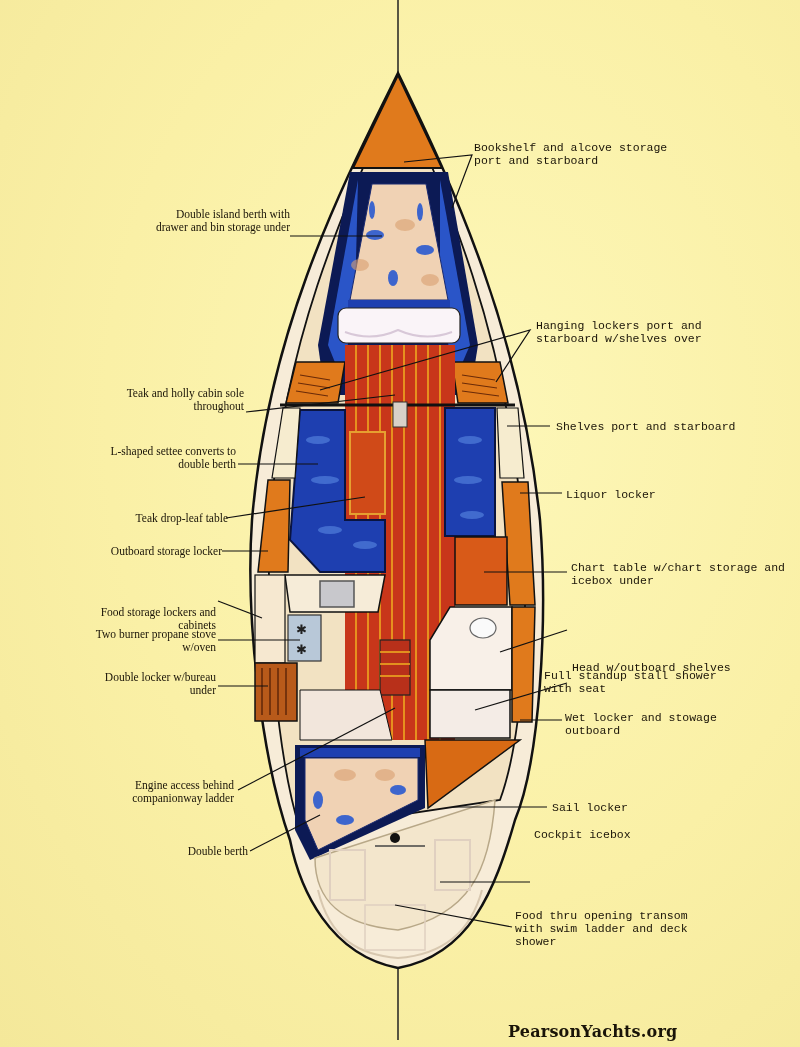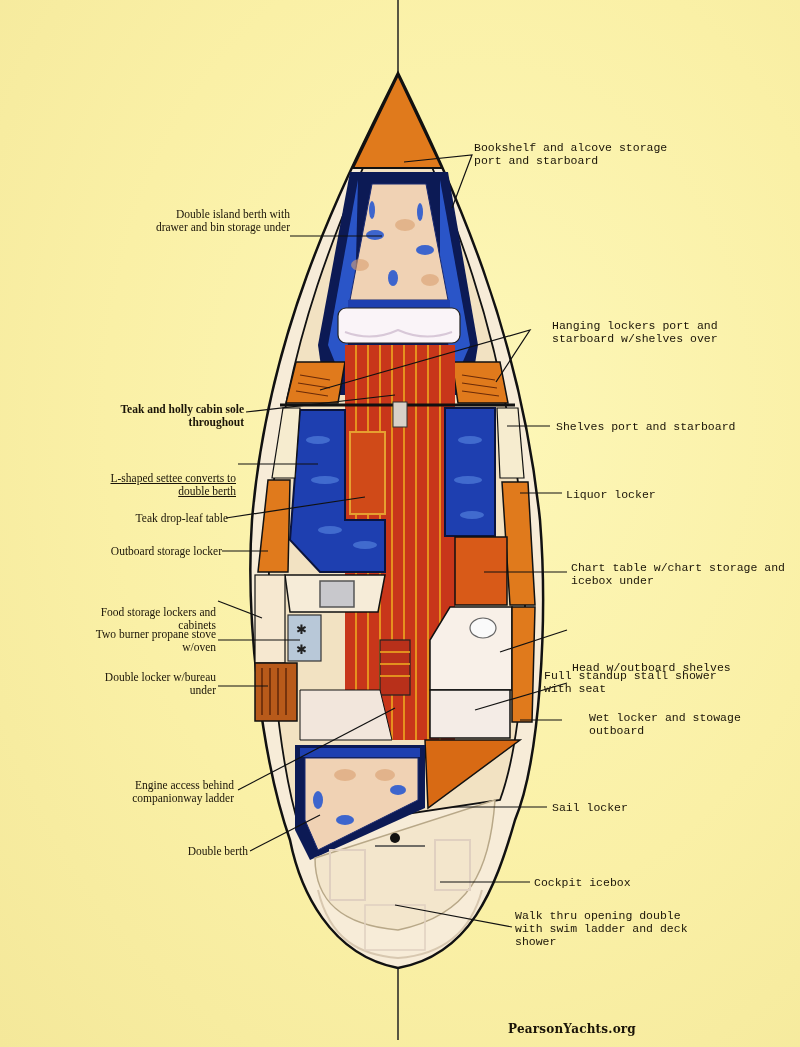--- a/index.html
+++ b/index.html
@@ -11,21 +11,21 @@
   #diagram { position:absolute; left:0; top:0; }
   .label {
     position:absolute; font-family:"Liberation Serif","DejaVu Serif",serif;
     font-size:11.5px; line-height:13px; color:#1a1408; white-space:pre-line;
   }
   .label.right { text-align:right; }
   .label.left { text-align:left;font-family:Liberation Mono, monospace; }
   #watermark {
     position:absolute; left:508px; top:1022px;
     font-family:"DejaVu Serif","Liberation Serif",serif; font-weight:bold;
-    font-size:12px; color:#1a1408; letter-spacing:0.2px;
+    font-size:16px; color:#1a1408; letter-spacing:0.2px;
   }
 </style>
 </head>
 <body>
 
 <svg id="diagram" width="800" height="1047" viewBox="0 0 800 1047">
 
   <line x1="398" y1="0" x2="398" y2="75" stroke="#222" stroke-width="1.5"></line>
   <line x1="398" y1="965" x2="398" y2="1040" stroke="#222" stroke-width="1.5"></line>
 
@@ -210,45 +210,45 @@
     <line x1="440" y1="882" x2="530" y2="882"></line>
 
     <line x1="395" y1="905" x2="512" y2="927"></line>
   </g>
 </svg>
 
 <div class="label left" style="left:474px;top:141px;">Bookshelf and alcove storage
 port and starboard</div>
 <div class="label right" style="right:510px;top:208px;">Double island berth with
 drawer and bin storage under</div>
-<div class="label left" style="left:552px;top:319px;">Hanging lockers port and
+<div class="label left" style="left:536px;top:319px;">Hanging lockers port and
 starboard w/shelves over</div>
-<div class="label right" style="right:556px;top:403px;font-weight:bold;">Teak and holly cabin sole
+<div class="label right" style="right:556px;top:387px;">Teak and holly cabin sole
 throughout</div>
 <div class="label left" style="left:556px;top:420px;">Shelves port and starboard</div>
-<div class="label right" style="right:564px;top:472px;text-decoration:underline;">L-shaped settee converts to
+<div class="label right" style="right:564px;top:445px;">L-shaped settee converts to
 double berth</div>
 <div class="label left" style="left:566px;top:488px;">Liquor locker</div>
 <div class="label right" style="right:572px;top:512px;">Teak drop-leaf table</div>
 <div class="label right" style="right:578px;top:545px;">Outboard storage locker</div>
 <div class="label left" style="left:571px;top:561px;">Chart table w/chart storage and
 icebox under</div>
 <div class="label right" style="right:584px;top:606px;">Food storage lockers and
 cabinets</div>
 <div class="label left" style="left:572px;top:661px;">Head w/outboard shelves</div>
 <div class="label right" style="right:584px;top:628px;">Two burner propane stove
 w/oven</div>
 <div class="label left" style="left:544px;top:669px;">Full standup stall shower
 with seat</div>
 <div class="label right" style="right:584px;top:671px;">Double locker w/bureau
 under</div>
-<div class="label left" style="left:565px;top:711px;margin-left:24px;">Wet locker and stowage
+<div class="label left" style="left:565px;top:711px;">Wet locker and stowage
 outboard</div>
 <div class="label right" style="right:566px;top:779px;">Engine access behind
 companionway ladder</div>
 <div class="label left" style="left:552px;top:801px;">Sail locker</div>
 <div class="label right" style="right:552px;top:845px;">Double berth</div>
-<div class="label left" style="left:534px;top:876px;">Cockpit icebox</div>
-<div class="label left" style="left:515px;top:909px;">Walk thru opening double
+<div class="label left" style="left:534px;top:828px;">Cockpit icebox</div>
+<div class="label left" style="left:515px;top:909px;">Food thru opening transom
 with swim ladder and deck
 shower</div>
 
 <div id="watermark">PearsonYachts.org</div>
 
 </body></html>

